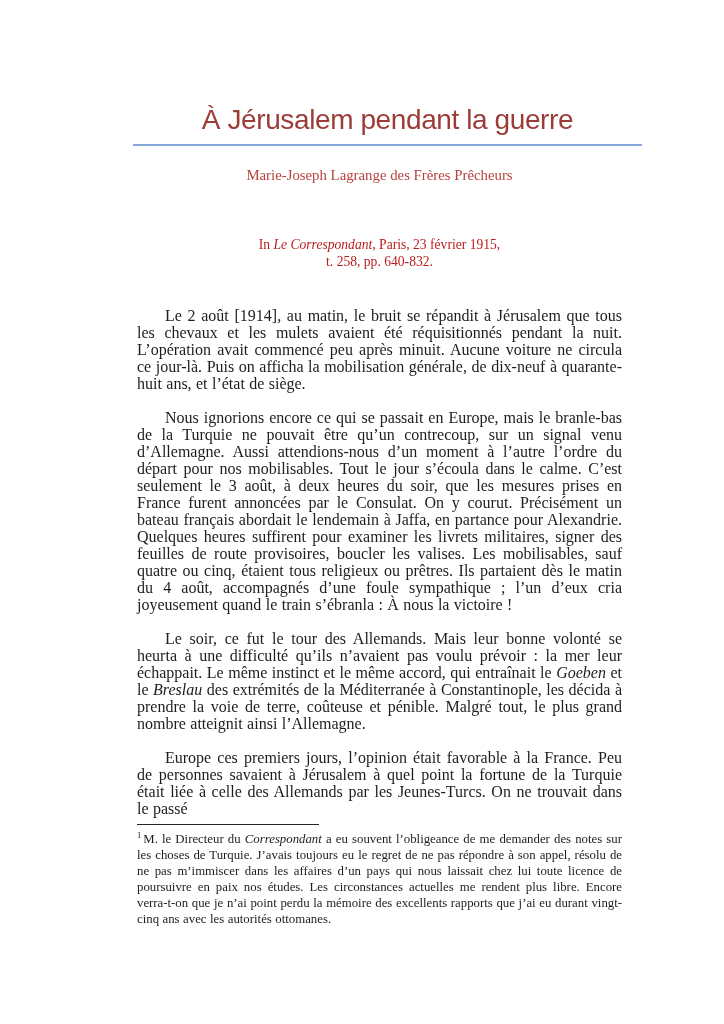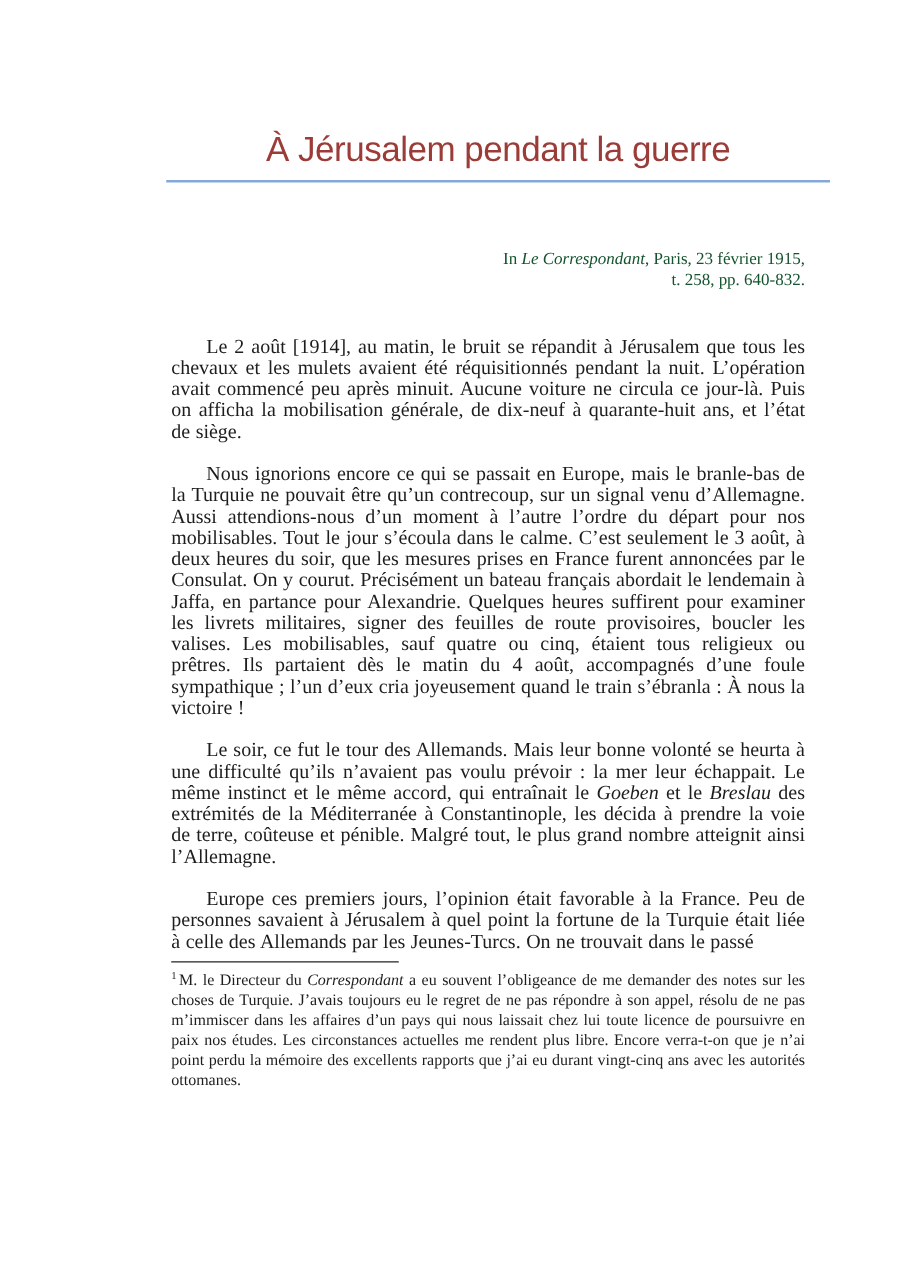--- a/index.html
+++ b/index.html
@@ -2,21 +2,21 @@
 <html><head>
 <meta charset="utf-8">
 <style>
   html, body { margin: 0; padding: 0; background: #ffffff; }
   .page {
     position: relative;
     width: 724px;
     height: 1024px;
     box-sizing: border-box;
     background: #ffffff;
-    padding: 103px 80px 0 137px;
+    padding: 103px 102px 0 137px;
     font-family: "Liberation Serif", serif;
     color: #1d1d1d;
     overflow: hidden;
     border-radius: 25px;
   }
   .title-block {
     text-align: center;
     border-bottom: 2px solid #84a9d8;
     padding-bottom: 8px;
     margin: 0 -20px 0 -4px;
@@ -45,24 +45,24 @@
   }
   .author {
     margin-top: 21px;
     text-align: center;
     color: #b8423e;
     font-size: 14.8px;
     line-height: 17px;
   }
   .citation {
     margin-top: 53px;
-    text-align: right;
+    text-align: center;
     font-size: 13.6px;
     line-height: 16.5px;
-    color: #14532d;
+    color: #b91c1c;
   }
   .body-text .para {
     margin: 17px 0 0 0;
     text-align: justify;
     text-indent: 28px;
     font-size: 16px;
     line-height: 17px;
     word-spacing: 0.4px;
   }
   .body-text .para:first-child { margin-top: 37px; }
@@ -89,20 +89,21 @@
 </style>
 </head>
 <body>
 
 <div class="page">
 
   <header>
     <div class="title-block">
       <h1 class="doc-title">À Jérusalem pendant la guerre</h1>
     </div>
+    <div class="author">Marie-Joseph Lagrange des Frères Prêcheurs</div>
   </header>
 
   <div class="citation">
     <div><span>In </span><i>Le Correspondant</i><span>, Paris, 23 février 1915,</span></div>
     <div>t. 258, pp. 640-832.</div>
   </div>
 
   <main class="body-text">
 
   <p class="para"><span>Le 2 août [1914], au matin, le bruit se répandit à Jérusalem que tous les chevaux et les mulets avaient été réquisitionnés pendant la nuit. L’opération avait commencé peu après minuit. Aucune voiture ne circula ce jour-là. Puis on afficha la mobilisation générale, de dix-neuf à quarante-huit ans, et l’état de siège.</span></p>

